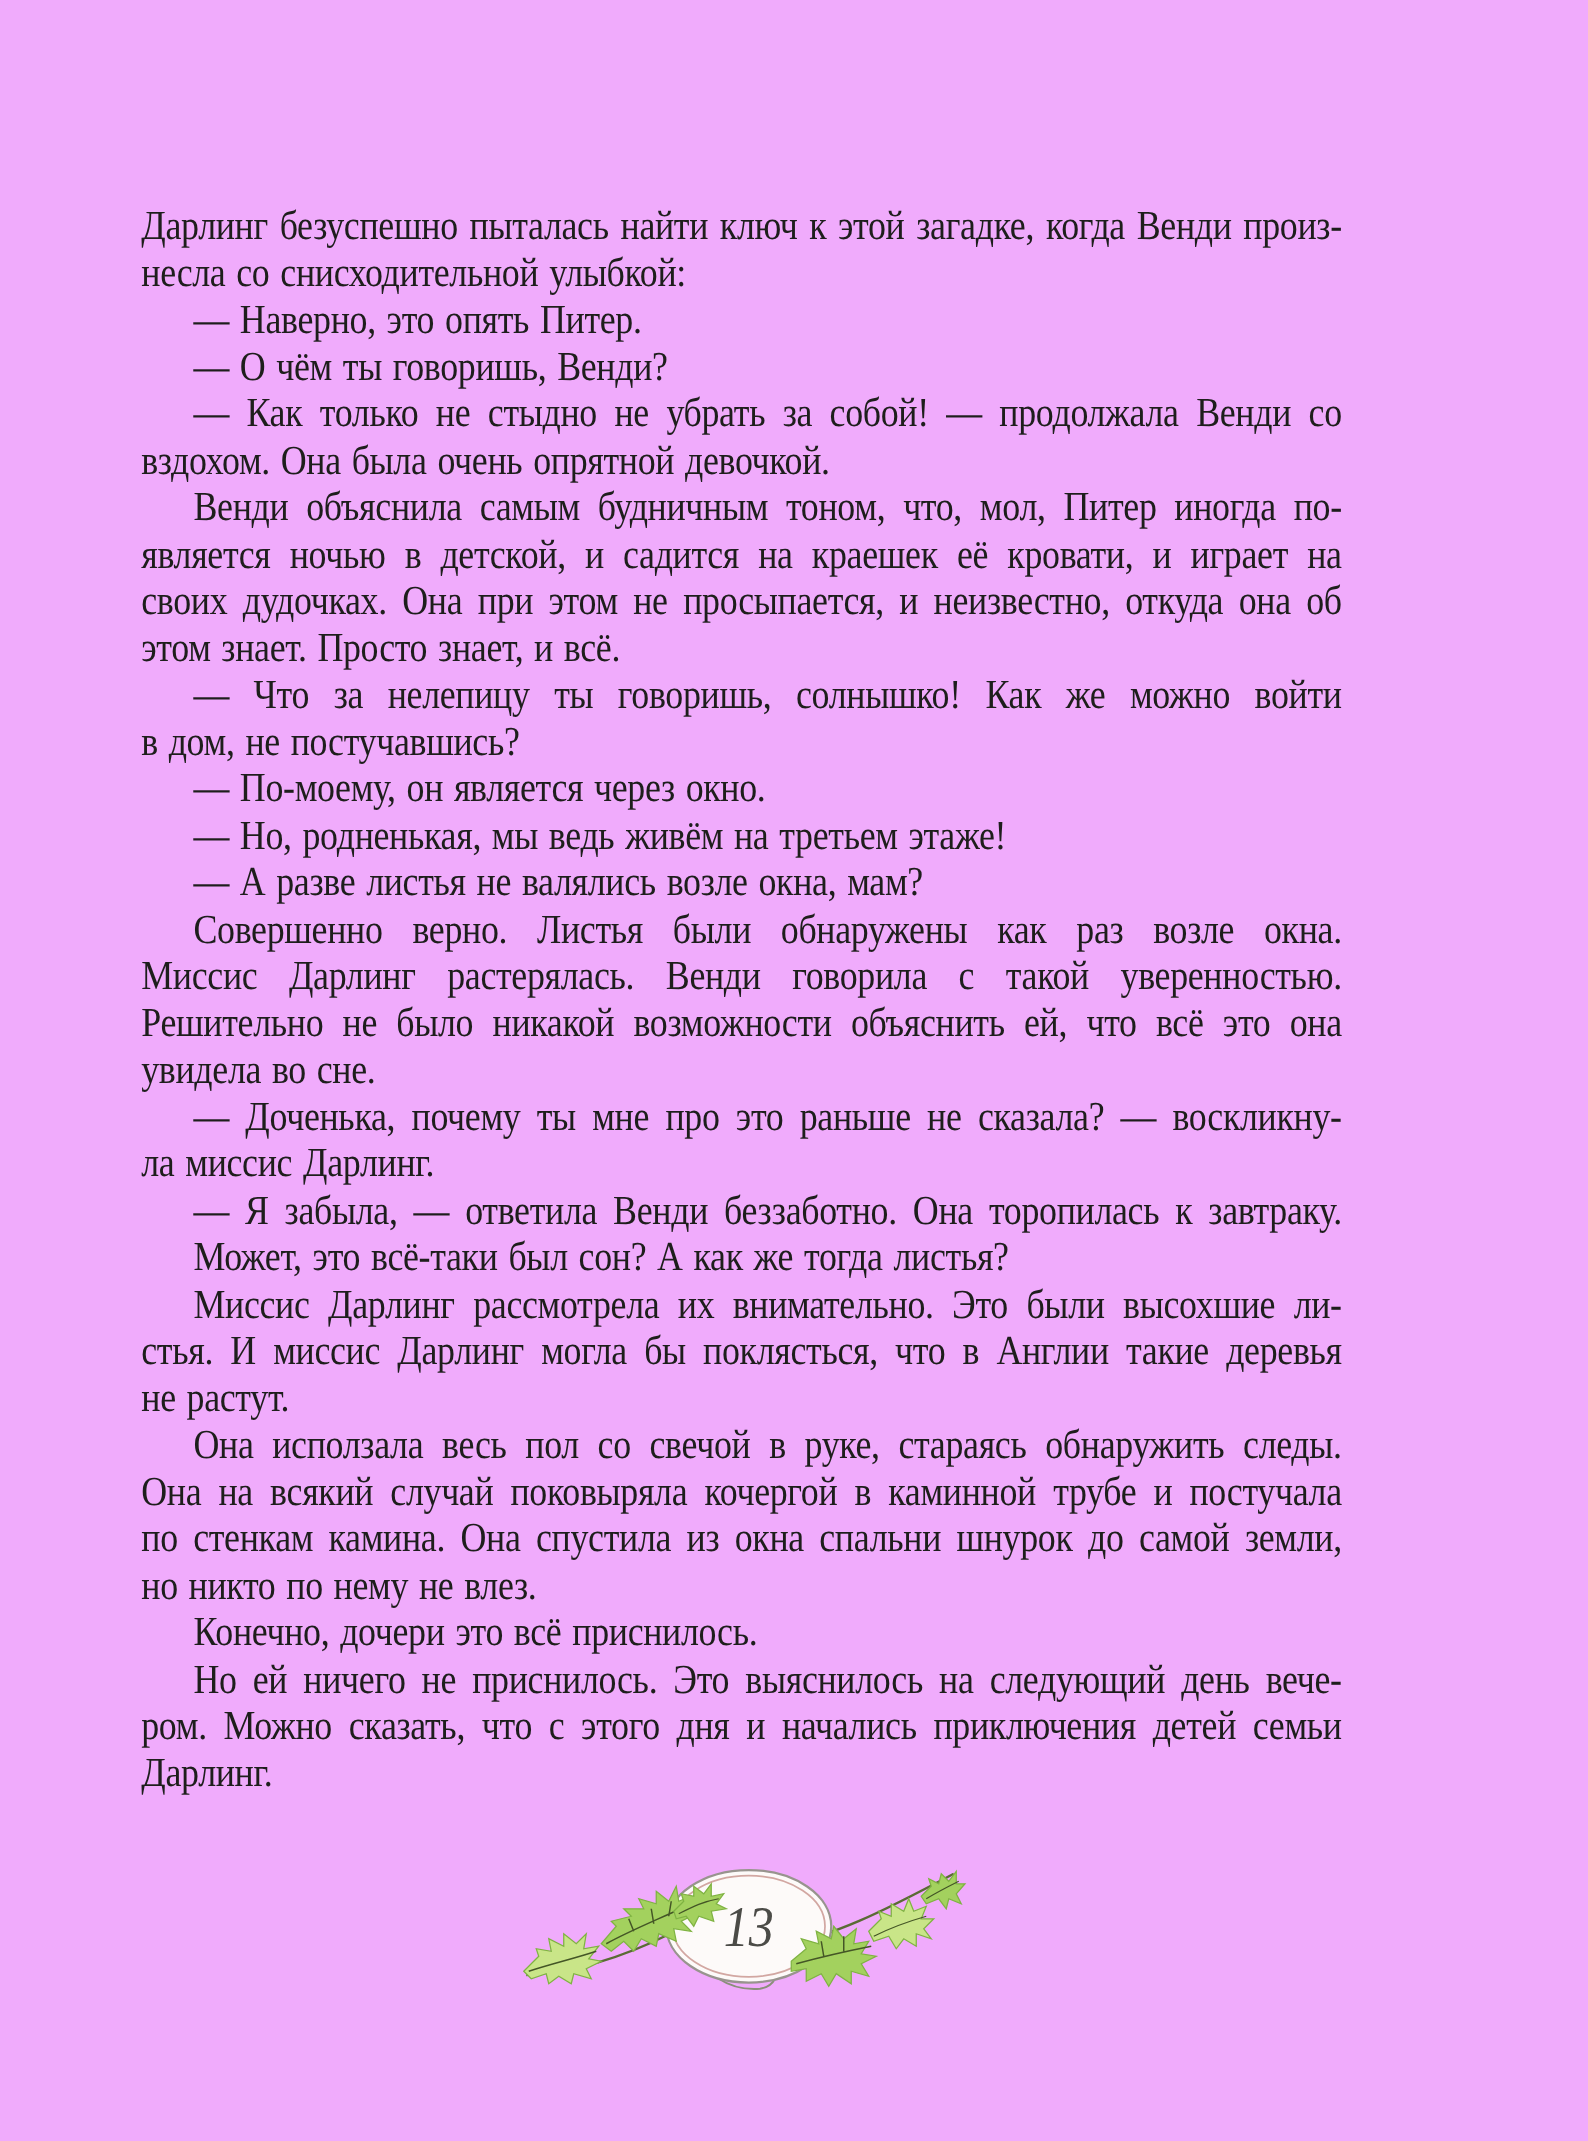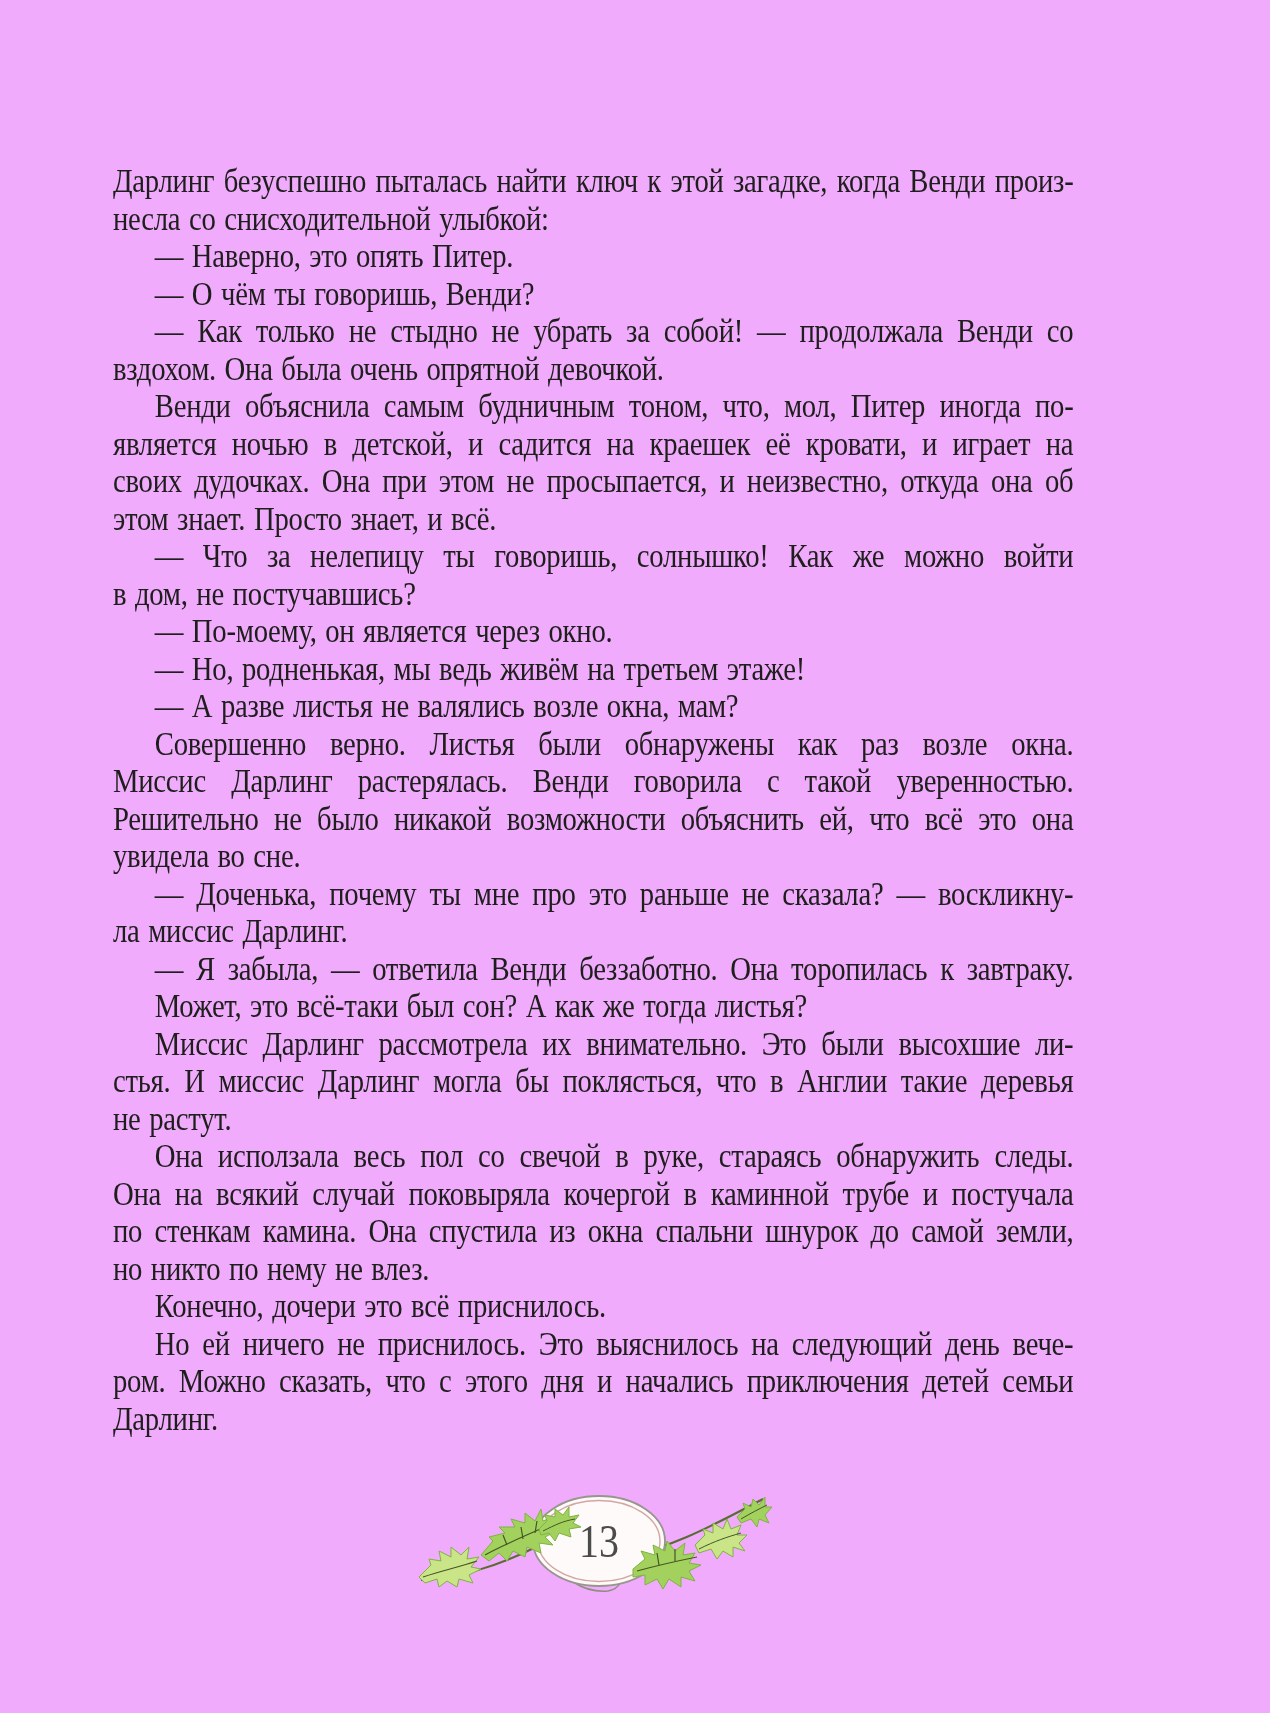--- a/index.html
+++ b/index.html
@@ -22,21 +22,21 @@
     line-height:37.5px;
     letter-spacing:-0.3px;
   }
   .line{height:37.5px;white-space:pre;word-spacing:2px;}
   .line.ind{padding-left:48px;}
   .line.just{display:flex;justify-content:space-between;white-space:normal;}
   .line.just span{display:inline-block;white-space:pre;}
   .footer-ornament{
     position:absolute;
     left:411px;top:1477px;
-    width:364px;height:136px;
+    width:364px;height:136px;font-style:italic;
   }
   .footer-ornament svg{display:block;width:100%;height:100%;}
   .pagenum-text{font-family:"Liberation Serif", serif;}
 </style>
 </head>
 <body>
 
 <div class="page">
 
   <div class="text-block" id="text-block">

